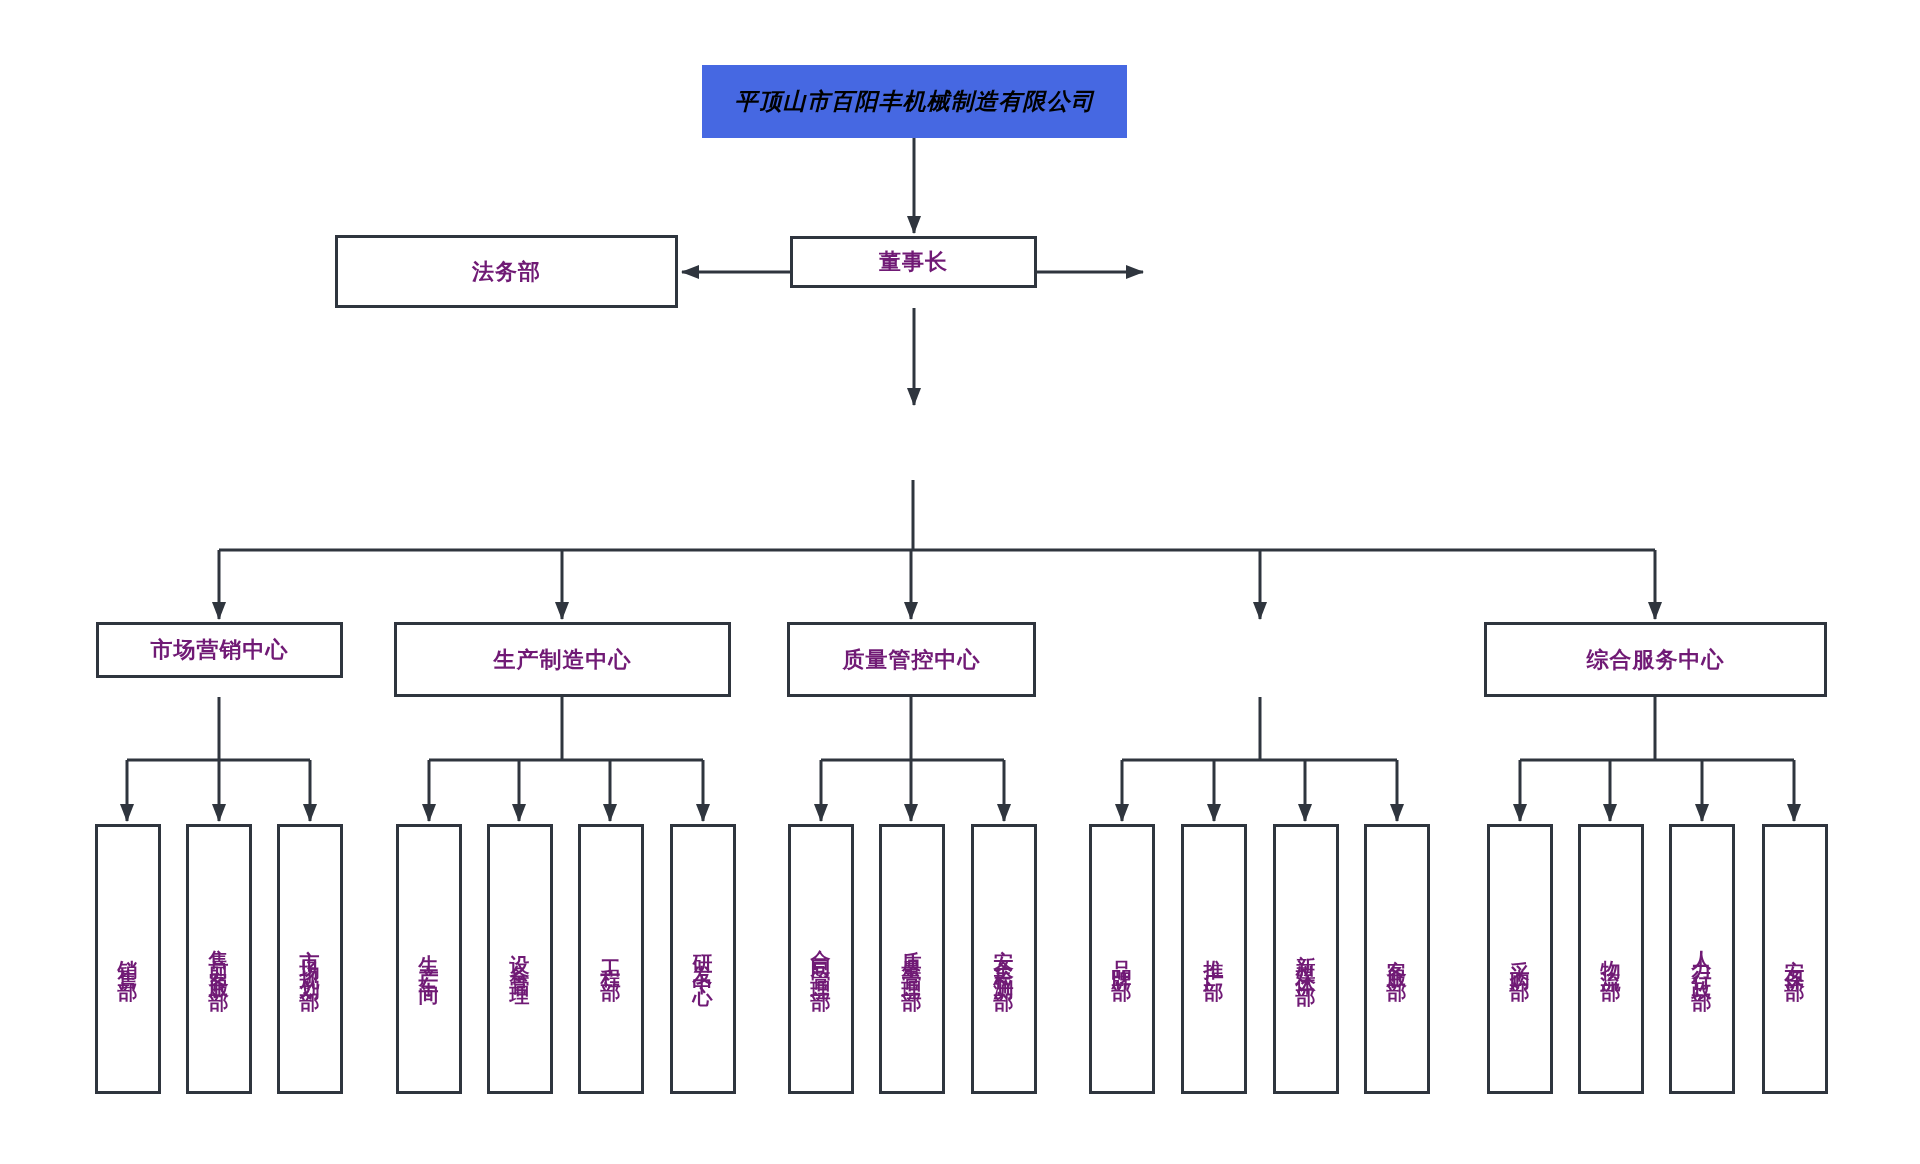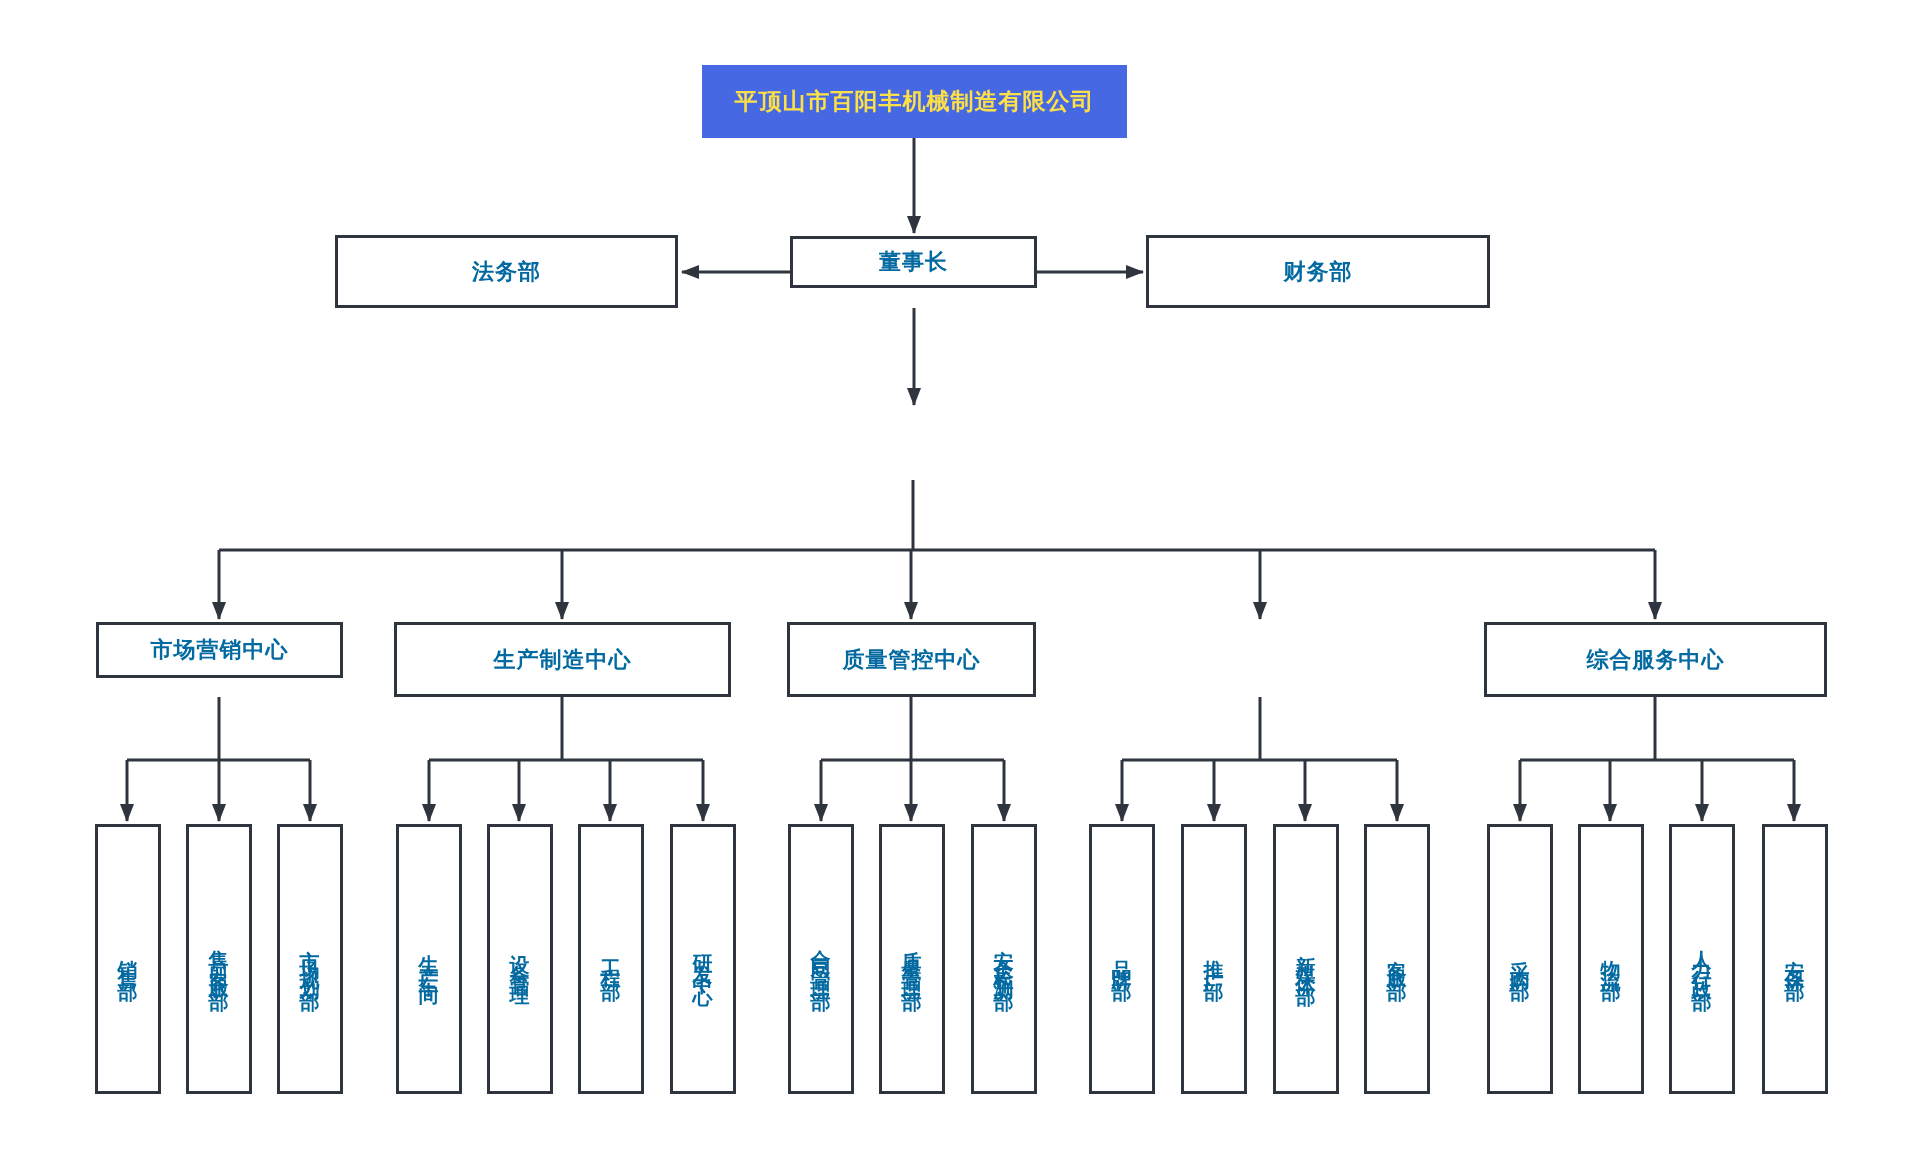--- a/index.html
+++ b/index.html
@@ -23,30 +23,31 @@
     pointer-events: none;
   }
   .box {
     position: absolute;
     background: #ffffff;
     border: 3px solid #2f353e;
     box-sizing: border-box;
     display: flex;
     align-items: center;
     justify-content: center;
-    color: #0369a1;
+    color: #701a75;
     font-weight: 700;
     text-align: center;
   }
   .box.root {
     background: #4668e2;
     border: none;
-    color: #fde047;
+    color: #000000;
     font-size: 23px;
     letter-spacing: 1px;
+    font-style: italic;
   }
   .box.lvl2, .box.center {
     font-size: 22px;
     letter-spacing: 1px;
   }
   .box.child {
     font-size: 20px;
   }
   .box.child .v-label {
     writing-mode: vertical-rl;
@@ -123,23 +124,20 @@
   <div class="box root" style="left:702px; top:65px; width:425px; height:73px">
     <span class="h-label">平顶山市百阳丰机械制造有限公司</span>
   </div>
 
   <div class="box lvl2" style="left:335px; top:235px; width:343px; height:73px">
     <span class="h-label">法务部</span>
   </div>
   <div class="box lvl2" style="left:790px; top:236px; width:247px; height:52px">
     <span class="h-label">董事长</span>
   </div>
-  <div class="box lvl2" style="left:1146px; top:235px; width:344px; height:73px">
-    <span class="h-label">财务部</span>
-  </div>
 
 
   <div class="box center" style="left:96px; top:622px; width:247px; height:56px">
     <span class="h-label">市场营销中心</span>
   </div>
   <div class="box center" style="left:394px; top:622px; width:337px; height:75px">
     <span class="h-label">生产制造中心</span>
   </div>
   <div class="box center" style="left:787px; top:622px; width:249px; height:75px">
     <span class="h-label">质量管控中心</span>

